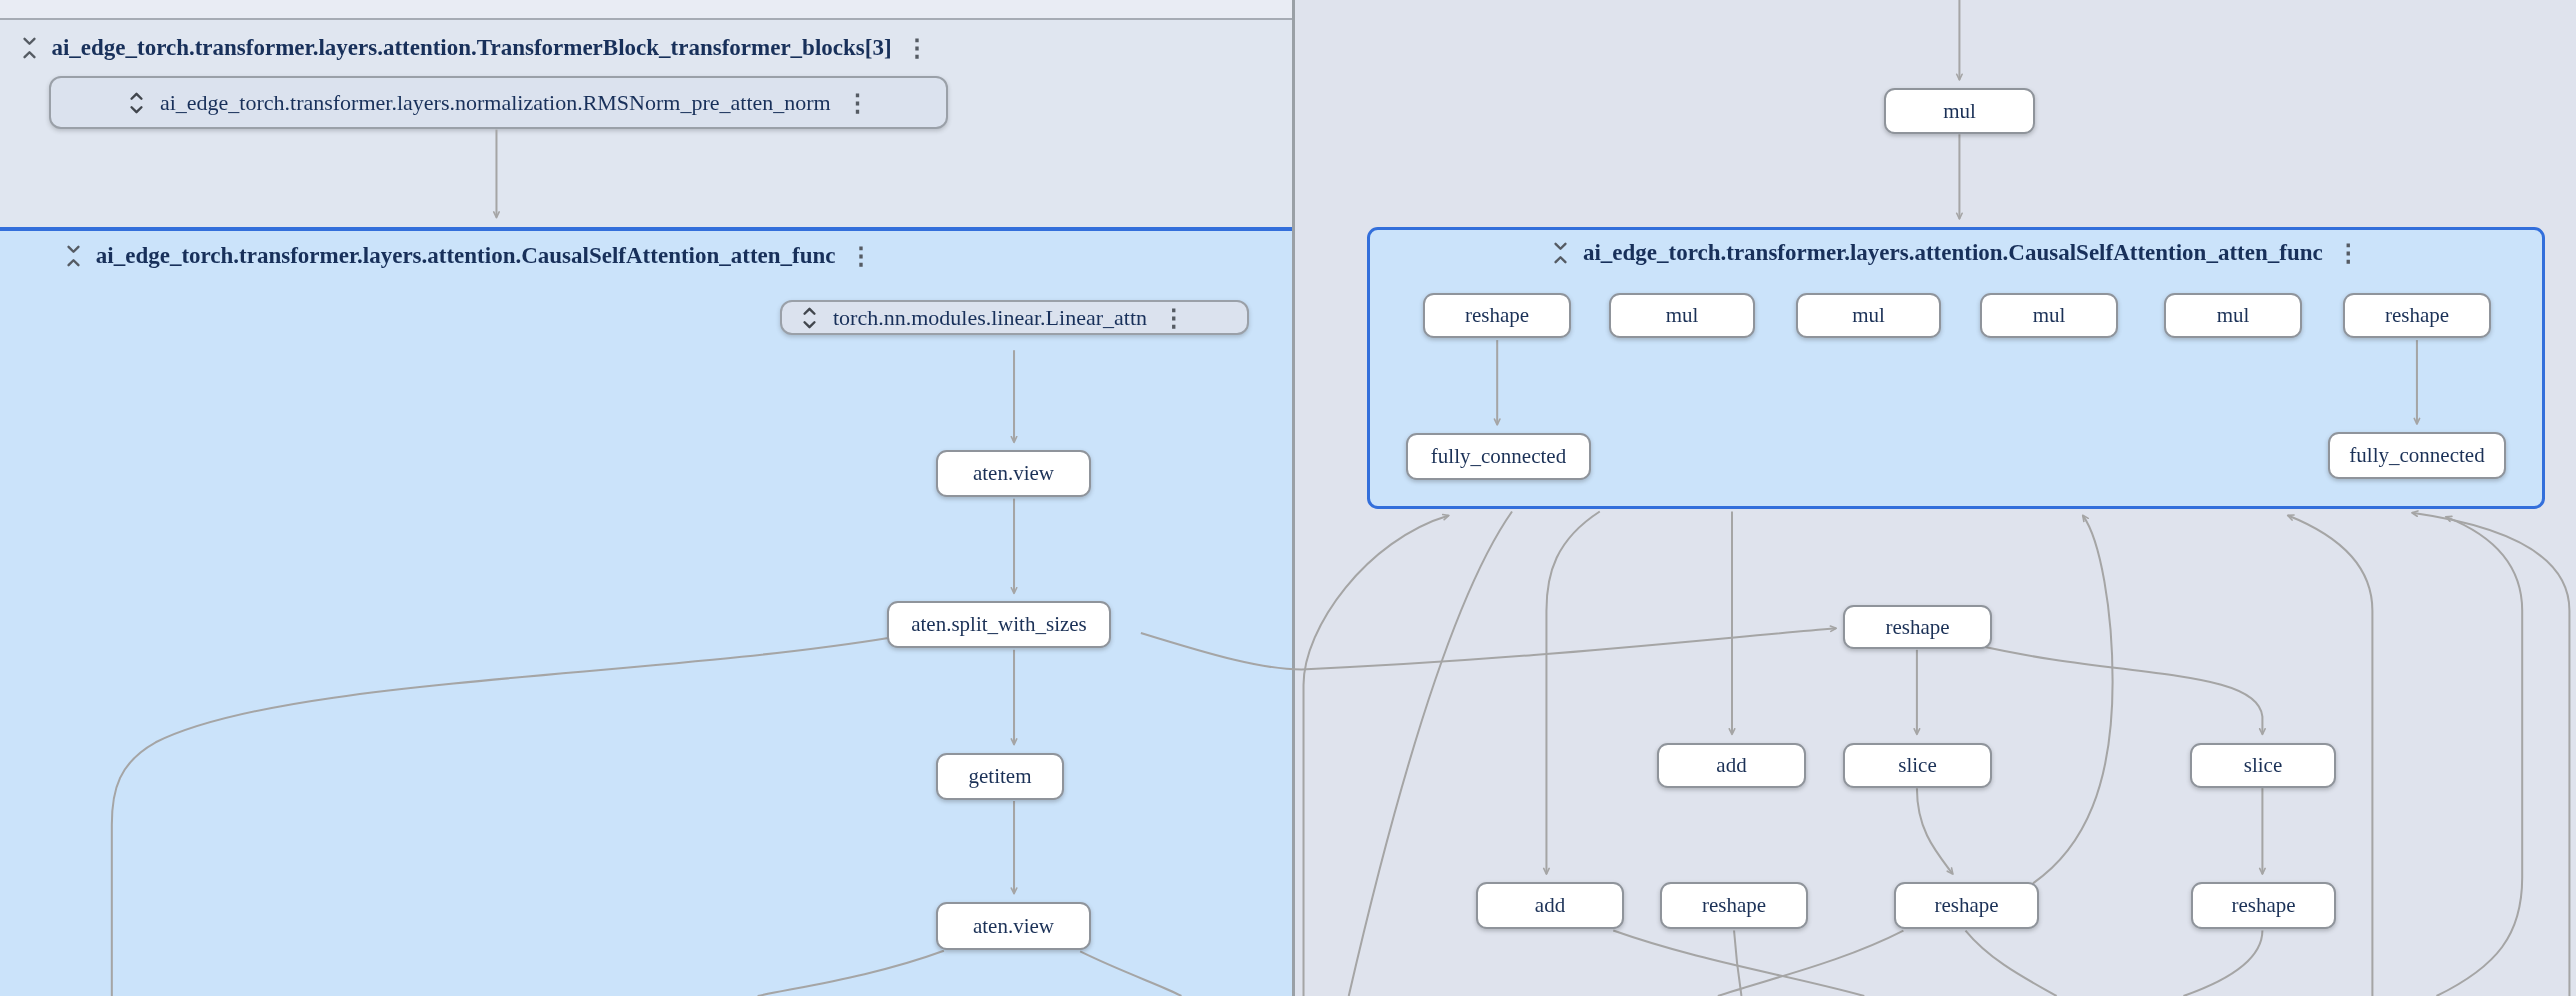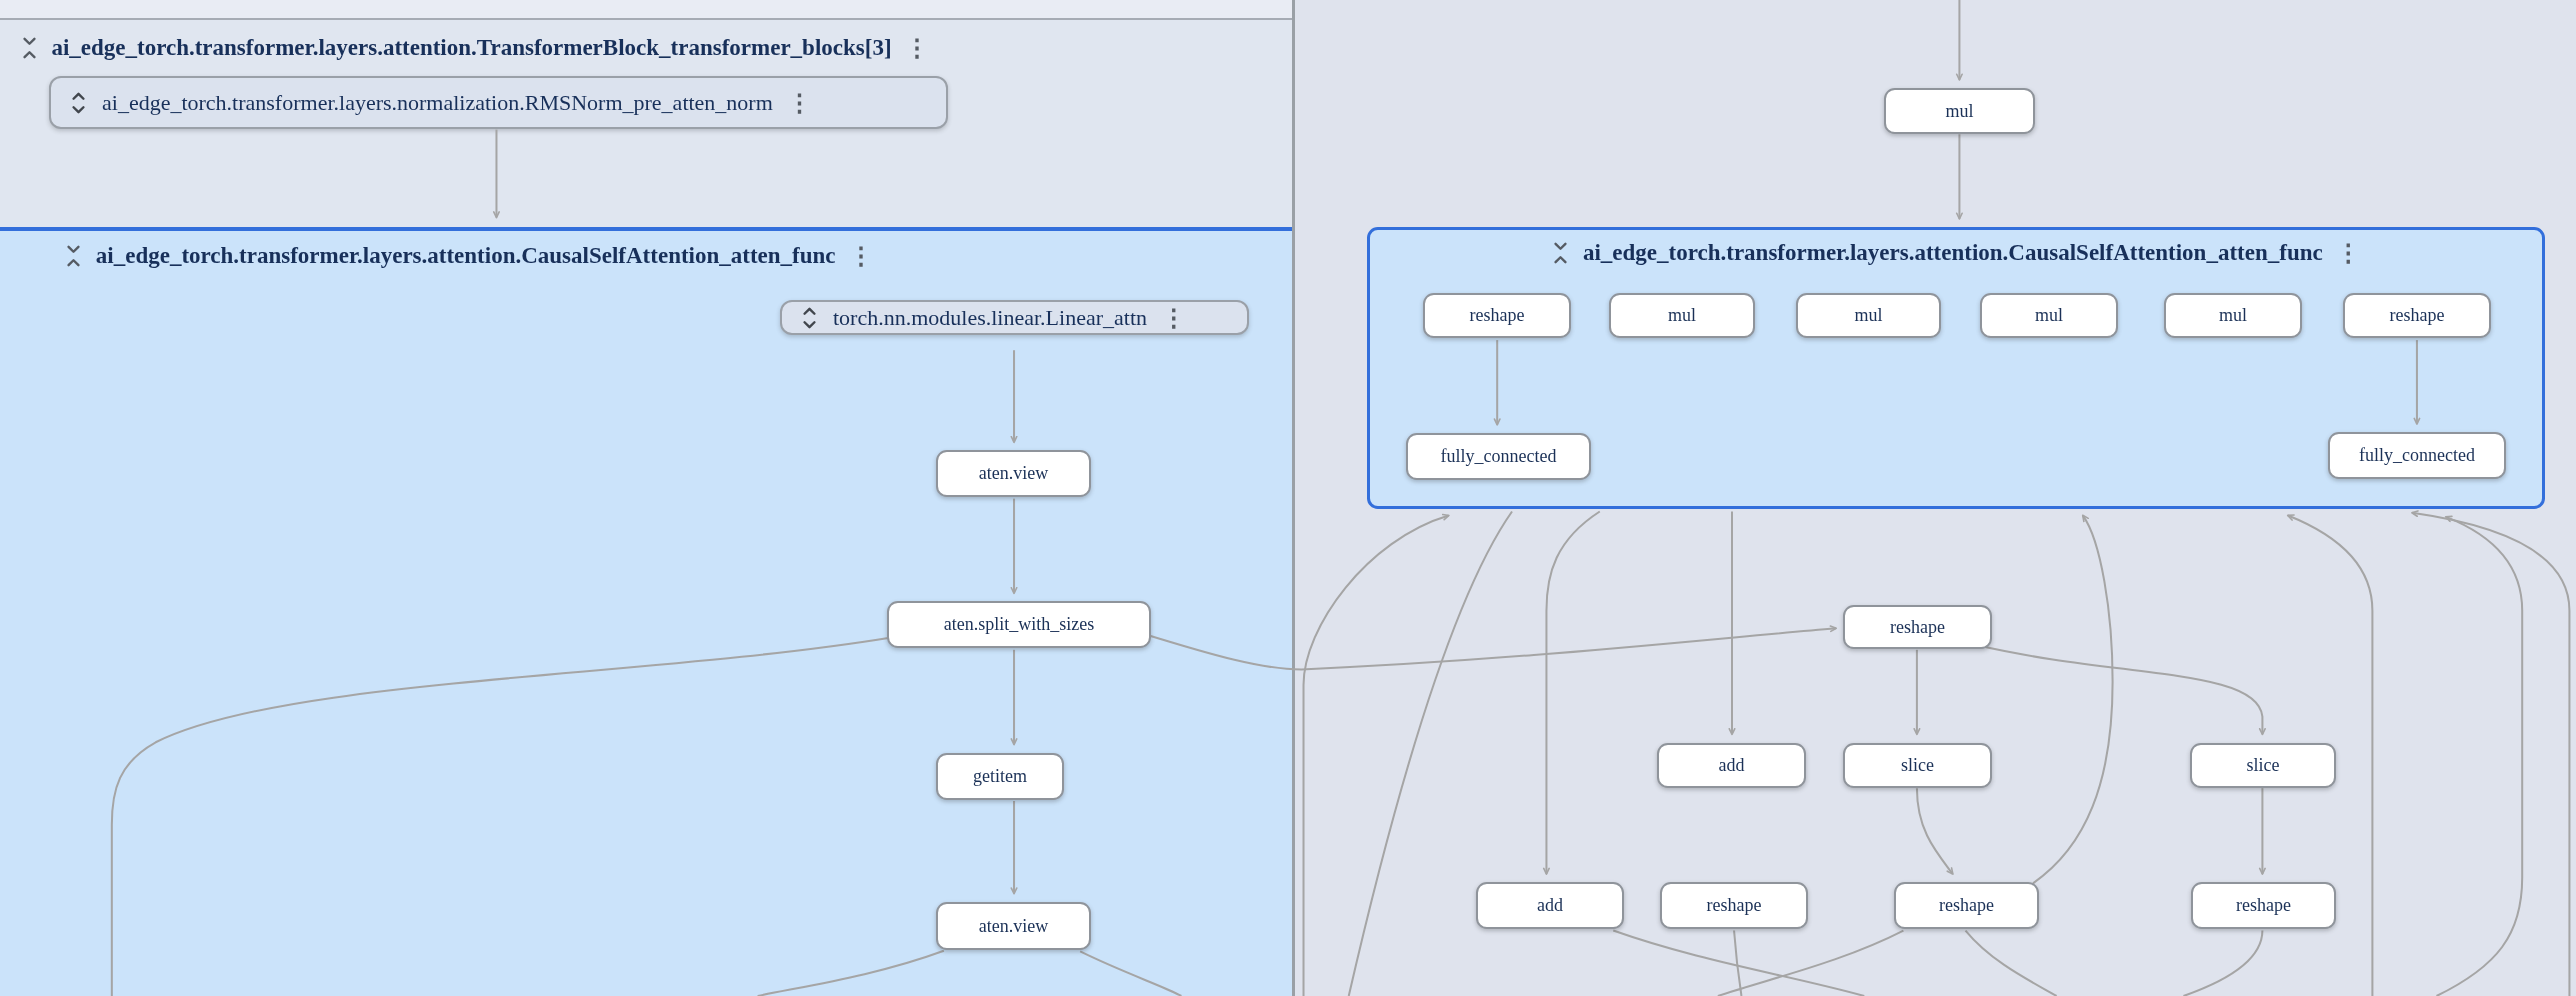--- a/index.html
+++ b/index.html
@@ -20,21 +20,21 @@
   .hdr-left-panel{left:70px;top:12px;position:absolute;}
   .hdr-right-panel{left:0;right:0;top:9.5px;justify-content:center;position:absolute;}
   .dots{font-size:24px;color:#555b63;font-weight:700;line-height:1;padding:0 2.7px;cursor:pointer;}
   .gicon{width:23px;height:24px;flex:0 0 auto;}
   
   .layer-node{position:absolute;background:#dbe2ee;border:2px solid #9aa0a8;border-radius:12px;
     display:flex;align-items:center;gap:12px;padding:0 16px;box-sizing:border-box;
     font-size:22px;font-weight:500;color:#18305a;white-space:nowrap;box-shadow:0 2px 4px rgba(60,64,67,.25);}
   .op-node{position:absolute;background:#ffffff;border:2px solid #8f949b;border-radius:10.8px;
     display:flex;align-items:center;justify-content:center;box-sizing:border-box;
-    font-size:18px;color:#1b3157;white-space:nowrap;box-shadow:0 2px 4px rgba(60,64,67,.3);z-index:6;}
+    font-size:21px;color:#1b3157;white-space:nowrap;box-shadow:0 2px 4px rgba(60,64,67,.3);z-index:6;}
   #edges{position:absolute;left:0;top:0;z-index:5;pointer-events:none;}
 </style>
 </head>
 <body>
 
 <div id="canvas">
 
   <div class="right-group"></div>
   <div class="left-group">
     <div class="group-header hdr-1">
@@ -104,40 +104,40 @@
         <path d="M 2903 199 L 2903 324" marker-end="url(#arrow)"></path>
         <path d="M 2218 504 L 2218 629" marker-end="url(#arrow)"></path>
         <path d="M 3581 504 L 3581 628" marker-end="url(#arrow)"></path>
         <path d="M 2390 1379 C 2520 1425, 2650 1445, 2762 1476"></path>
         <path d="M 2820 1379 C 2730 1425, 2630 1448, 2545 1476"></path>
         <path d="M 2912 1379 C 2950 1425, 3005 1452, 3047 1476"></path>
         <path d="M 2569 1379 C 2572 1420, 2576 1450, 2580 1476"></path>
       </g>
   </svg>
 
-  <div class="layer-node" style="left:49px;top:76px;width:899px;height:53px;">
+  <div class="layer-node" style="left:49px;top:76px;width:899px;height:53px;justify-content:center;">
     <svg class="gicon" viewBox="0 0 30 34">
       <path d="M8 11 L15 4 L22 11" fill="none" stroke="#41464d" stroke-width="3.4" stroke-linecap="round" stroke-linejoin="round"></path>
       <path d="M8 23 L15 30 L22 23" fill="none" stroke="#41464d" stroke-width="3.4" stroke-linecap="round" stroke-linejoin="round"></path>
     </svg>
     <span>ai_edge_torch.transformer.layers.normalization.RMSNorm_pre_atten_norm</span>
     <span class="dots">⋮</span>
   </div>
 
   <div class="layer-node" style="left:780px;top:300px;width:469px;height:35px;">
     <svg class="gicon" viewBox="0 0 30 34">
       <path d="M8 11 L15 4 L22 11" fill="none" stroke="#41464d" stroke-width="3.4" stroke-linecap="round" stroke-linejoin="round"></path>
       <path d="M8 23 L15 30 L22 23" fill="none" stroke="#41464d" stroke-width="3.4" stroke-linecap="round" stroke-linejoin="round"></path>
     </svg>
     <span>torch.nn.modules.linear.Linear_attn</span>
     <span class="dots">⋮</span>
   </div>
 
 <div class="op-node" style="left: 936px; top: 450px; width: 155px; height: 47px;">aten.view</div>
-    <div class="op-node" style="left: 887px; top: 601px; width: 264px; height: 47px;">aten.split_with_sizes</div>
+    <div class="op-node" style="left: 887px; top: 601px; width: 224px; height: 47px;">aten.split_with_sizes</div>
     <div class="op-node" style="left: 936px; top: 753px; width: 128px; height: 47px;">getitem</div>
     <div class="op-node" style="left: 936px; top: 902px; width: 155px; height: 48px;">aten.view</div>
     <div class="op-node" style="left: 1884px; top: 88px; width: 151px; height: 46px;">mul</div>
     <div class="op-node" style="left: 1423px; top: 293px; width: 148px; height: 45px;">reshape</div>
     <div class="op-node" style="left: 1609px; top: 293px; width: 146px; height: 45px;">mul</div>
     <div class="op-node" style="left: 1796px; top: 293px; width: 145px; height: 45px;">mul</div>
     <div class="op-node" style="left: 1980px; top: 293px; width: 138px; height: 45px;">mul</div>
     <div class="op-node" style="left: 2164px; top: 293px; width: 138px; height: 45px;">mul</div>
     <div class="op-node" style="left: 2343px; top: 293px; width: 148px; height: 45px;">reshape</div>
     <div class="op-node" style="left: 1406px; top: 433px; width: 185px; height: 47px;">fully_connected</div>

